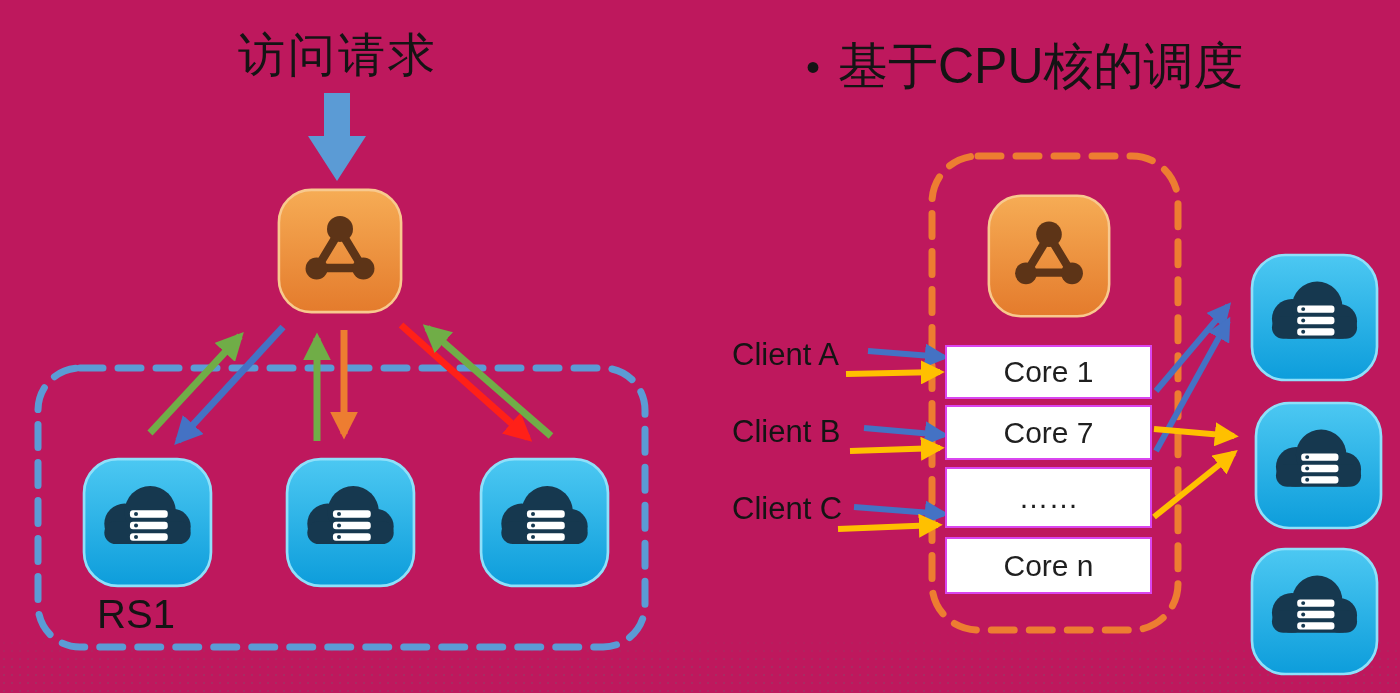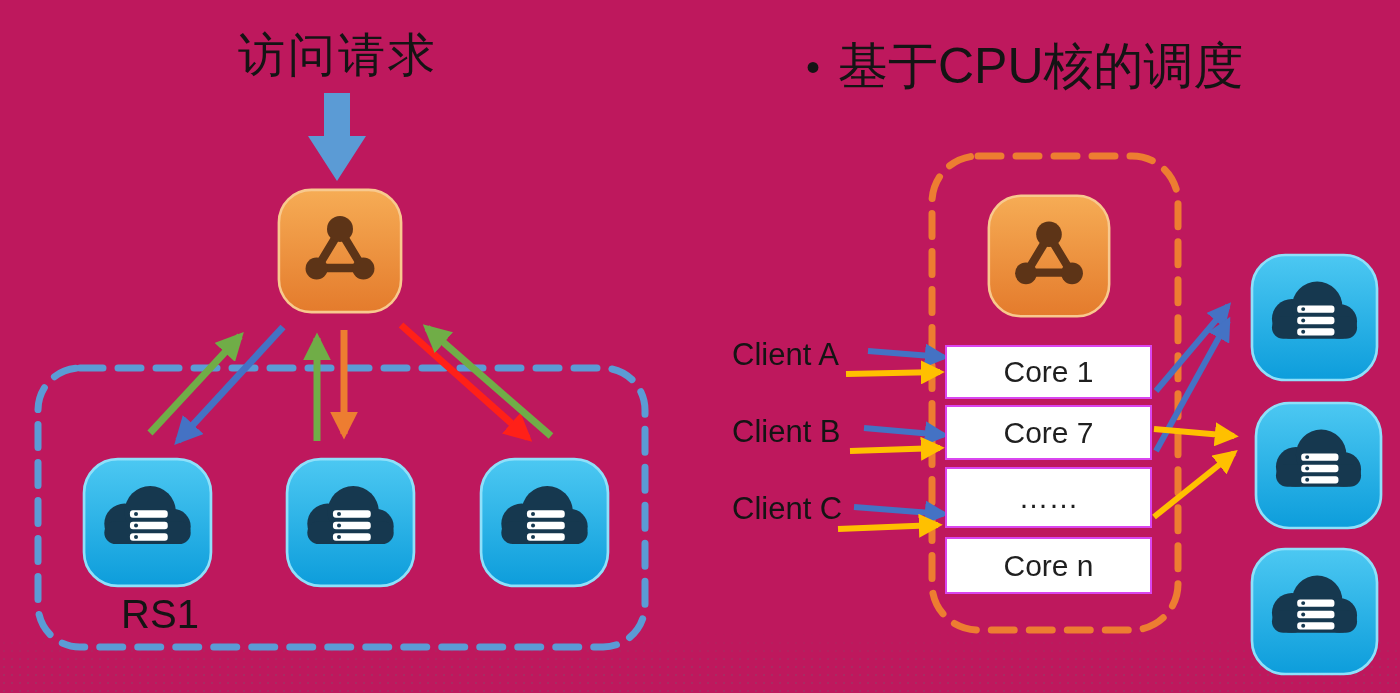--- a/index.html
+++ b/index.html
@@ -189,21 +189,21 @@
         <rect x="37" y="58" width="28" height="5.5" rx="2.2"></rect>
       </g>
       <g fill="#16384f">
         <circle cx="41.5" cy="43.7" r="1.5"></circle>
           <circle cx="41.5" cy="52.2" r="1.5"></circle>
           <circle cx="41.5" cy="60.7" r="1.5"></circle>
       </g>
     </svg>
   </div>
 
-  <div class="abs rs-label" style="left:92px">RS1</div>
+  <div class="abs rs-label" style="left:68px">RS1</div>
 
   <div class="abs title-right">
     <span class="bullet">•</span>
     <span>基于CPU核的调度</span>
   </div>
 
   <div class="abs icon" style="left:985px;top:192px;width:128px;height:128px">
     <svg viewBox="0 0 100 100">
       <rect x="3" y="3" width="94" height="94" rx="25" fill="url(#gradOrange)" stroke="#f8c98e" stroke-width="2"></rect>
       <path d="M50 34 L32.5 63 L67.5 63 Z" fill="none" stroke="#5d3417" stroke-width="6.5" stroke-linecap="round"></path>

